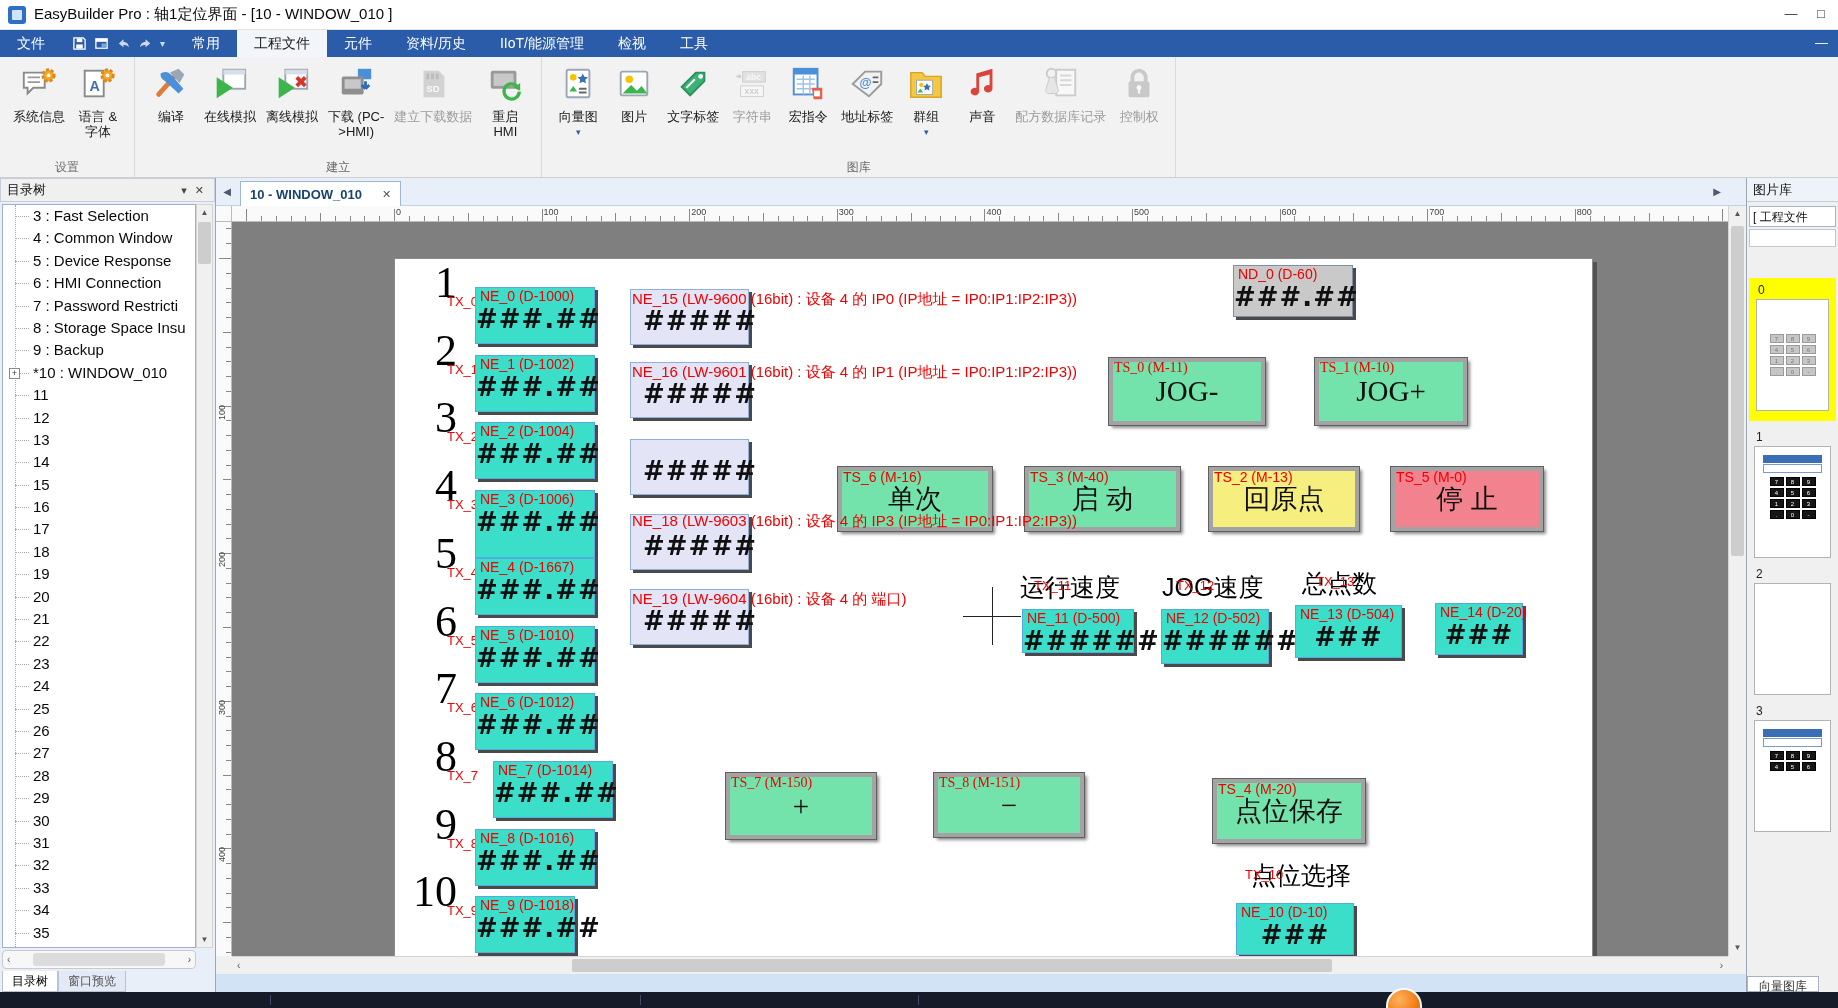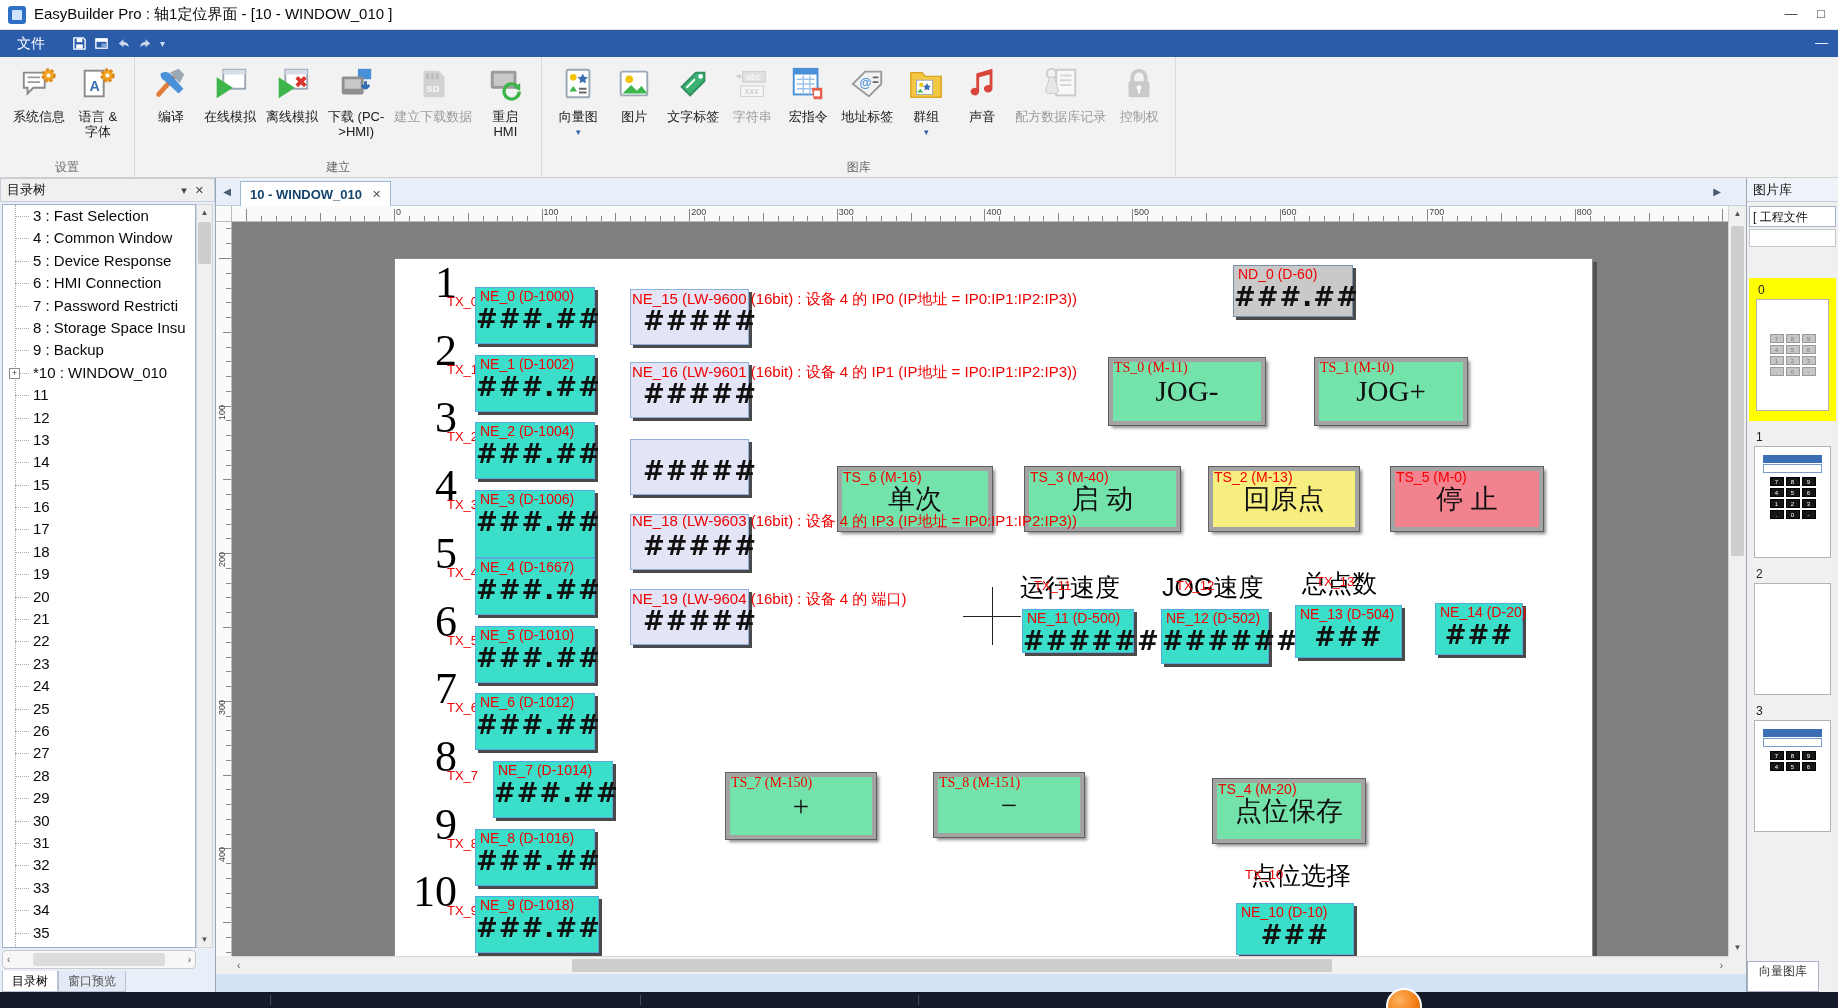--- a/index.html
+++ b/index.html
@@ -50,21 +50,21 @@
   #tree-hscroll .thumb { position:absolute; left:30px; right:30px; top:2px; height:13px; background:#dcdcdc; border-radius:3px; }
   #sidebar-tabs { position:absolute; left:2px; top:793px; height:21px; display:flex; font-size:12px; }
   .side-tab { padding:2px 9px; border:1px solid #b7c2d2; border-top:none; background:#e3eaf5; color:#555; }
   .side-tab.active { background:#fff; color:#000; }
 
   
   #canvas { position:absolute; left:215px; top:178px; width:1531px; height:814px; background:#f0f0f0; border-left:1px solid #9aa7b5; }
   #tabstrip { position:absolute; left:0; top:0; width:100%; height:28px; background:#e9eff8; border-bottom:1px solid #c3d1e5; }
   .strip-arrow { position:absolute; top:5px; width:18px; height:18px; color:#4a5a70; font-size:10px; text-align:center; line-height:18px; }
   #strip-left { left:2px; } #strip-right { right:20px; }
-  #doc-tab { position:absolute; left:24px; top:3px; height:25px; background:#fff; border:1px solid #9fb6d4; border-bottom:none; display:flex; align-items:center; gap:10px; padding:0 9px; font-size:13px; font-weight:bold; color:#17456e; }
+  #doc-tab { position:absolute; left:24px; top:3px; height:25px; background:#fff; border:1px solid #9fb6d4; border-bottom:none; display:flex; align-items:center; gap:20px; padding:0 9px; font-size:13px; font-weight:bold; color:#17456e; }
   #doc-tab .close { font-weight:normal; color:#555; font-size:11px; }
   #ruler-corner { position:absolute; left:0; top:28px; width:16px; height:16px; background:#fafafa; border-right:1px solid #bbb; border-bottom:1px solid #bbb; }
   #hruler { position:absolute; left:16px; top:28px; right:18px; height:16px; background:#fafafa; border-bottom:1px solid #bbb; overflow:hidden; }
   #vruler { position:absolute; left:0; top:44px; width:16px; height:734px; background:#fafafa; border-right:1px solid #bbb; overflow:hidden; }
   .htick { position:absolute; bottom:0; width:1px; background:#888; }
   .vtick { position:absolute; right:0; height:1px; background:#888; }
   .hlab { position:absolute; top:1px; font-size:9px; color:#444; }
   .vlab { position:absolute; left:1px; font-size:9px; color:#444; transform:rotate(-90deg); transform-origin:left top; }
   #surface { position:absolute; left:16px; top:44px; right:18px; height:734px; background:#7f7f7f; overflow:hidden; }
   #design-window { position:absolute; left:162px; top:36px; width:1199px; height:760px; background:#ffffff; border:1px solid #8a8a8a; box-shadow:4px 4px 0 rgba(0,0,0,0.35); }
@@ -108,21 +108,21 @@
   .thumb-item.selected { background:#ffff00; padding:4px 2px 10px 2px; }
   .thumb-idx { font-size:12px; padding:1px 0 2px 7px; color:#222; }
   .thumb-frame { margin:0 5px; height:112px; background:#fff; border:1px solid #b3b3b3; position:relative; overflow:hidden; }
   .kp-grid { position:absolute; left:50%; top:50%; transform:translate(-50%,-50%); display:grid; grid-template-columns:repeat(3,14px); gap:2px; }
   .kp-key { height:9px; font-size:6px; line-height:9px; text-align:center; }
   .kp-key.gray { background:#c6c6c6; border:1px solid #9a9a9a; color:#777; }
   .kp-key.dark { background:#161616; border:1px solid #000; color:#fff; }
   .kp-title { position:absolute; left:8px; right:8px; top:8px; height:8px; background:#3a6fb5; }
   .kp-input { position:absolute; left:8px; right:8px; top:17px; height:9px; background:#fff; border:1px solid #7a9ac8; }
   .kp-body { position:absolute; left:50%; top:30px; transform:translateX(-50%); display:grid; grid-template-columns:repeat(3,14px); gap:2px; }
-  #rp-bottom-tab { position:absolute; left:0; bottom:0; height:31px; width:72px; background:#fff; border:1px solid #a8b2c2; font-size:12px; text-align:center; line-height:18px; color:#333; }
+  #rp-bottom-tab { position:absolute; left:0; bottom:0; height:16px; width:72px; background:#fff; border:1px solid #a8b2c2; font-size:12px; text-align:center; line-height:18px; color:#333; }
 
   
   #statusbar { position:absolute; left:0; top:992px; width:1838px; height:16px; background:#151b28; }
   .sb-div { position:absolute; top:3px; width:1px; height:10px; background:#3c4a66; }
   #sb-logo { position:absolute; left:1386px; top:988px; width:36px; height:36px; border-radius:50%; background:radial-gradient(circle at 35% 30%, #ffb15e, #f07a12 60%, #d35f00); border:2px solid #fff; z-index:50; }
 </style>
 </head>
 <body>
 
 <div id="titlebar">
@@ -154,20 +154,29 @@
           <path d="M3 8 L8 3.5 V6.3 C12 6.3 13.6 9 13.6 12 C12 9.8 10.4 9.5 8 9.5 V12 Z" fill="#cdd8ea"></path>
         </svg>
       </span>
     <span>
         <svg width="15" height="15" viewBox="0 0 16 16">
           <path d="M13 8 L8 3.5 V6.3 C4 6.3 2.4 9 2.4 12 C4 9.8 5.6 9.5 8 9.5 V12 Z" fill="#cdd8ea"></path>
         </svg>
       </span>
     <span class="caret">▾</span>
   </div>
+  <div id="menu-tabs" style="display: flex;">
+      <div class="menu-item">常用</div>
+      <div class="menu-item active">工程文件</div>
+      <div class="menu-item">元件</div>
+      <div class="menu-item">资料/历史</div>
+      <div class="menu-item">IIoT/能源管理</div>
+      <div class="menu-item">检视</div>
+      <div class="menu-item">工具</div>
+    </div>
   <div id="menubar-min">—</div>
 </div>
 
 <div id="ribbon">
     <div class="rgroup">
       <div class="rbtn"><span><svg viewBox="0 0 40 40">
             <path d="M4 8 h22 v16 H14 l-6 6 v-6 H4 z" fill="#fff" stroke="#8a8a8a" stroke-width="2"></path>
             <path d="M8 13 h13 M8 18 h13" stroke="#9a9a9a" stroke-width="2"></path>
             <circle cx="30" cy="11" r="6" fill="#f5a623" stroke="#d9881e" stroke-width="3" stroke-dasharray="3 2"></circle>
             <circle cx="30" cy="11" r="2" fill="#fff"></circle>
@@ -590,21 +599,21 @@
           <span class="ne-value">###.##</span>
         </div>
         <div class="row-num" style="left: 14px; top: 543.6px;">9</div>
         <div class="tx-label" style="left: 52px; top: 576.6px;">TX_8</div>
         <div class="ne-box" style="left: 80px; top: 569.6px; width: 120px; height: 57px;">
           <span class="ne-label">NE_8 (D-1016)</span>
           <span class="ne-value">###.##</span>
         </div>
         <div class="row-num" style="left: 14px; top: 611.3px;">10</div>
         <div class="tx-label" style="left: 52px; top: 644.3px;">TX_9</div>
-        <div class="ne-box" style="left: 80px; top: 637.3px; width: 124px; height: 57px;">
+        <div class="ne-box" style="left: 80px; top: 637.3px; width: 100px; height: 57px;">
           <span class="ne-label">NE_9 (D-1018)</span>
           <span class="ne-value">###.##</span>
         </div>
         <div class="ne-box lav" style="left: 235px; top: 30px; width: 119px; height: 56px;">
           <span class="ne-value left">#####</span>
         </div>
         <div class="annotation" style="left: 237px; top: 31px;">NE_15 (LW-9600 (16bit) : 设备 4 的 IP0  (IP地址 = IP0:IP1:IP2:IP3))</div>
         <div class="ne-box lav" style="left: 235px; top: 103px; width: 119px; height: 56px;">
           <span class="ne-value left">#####</span>
         </div>

